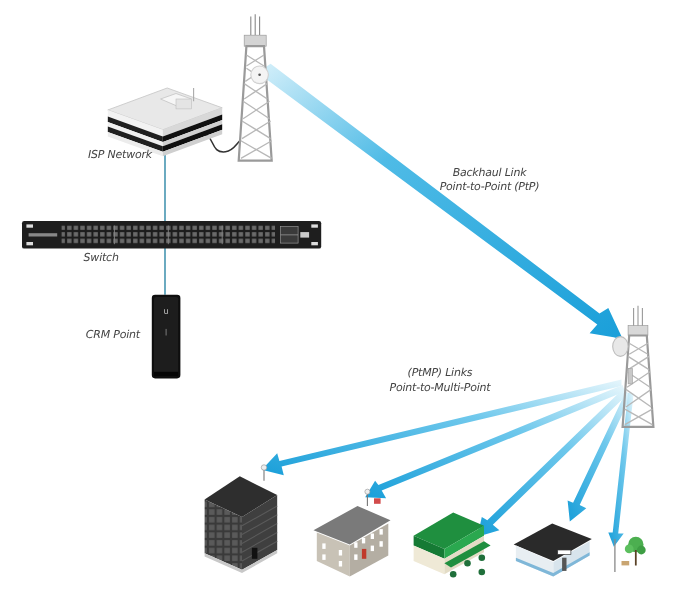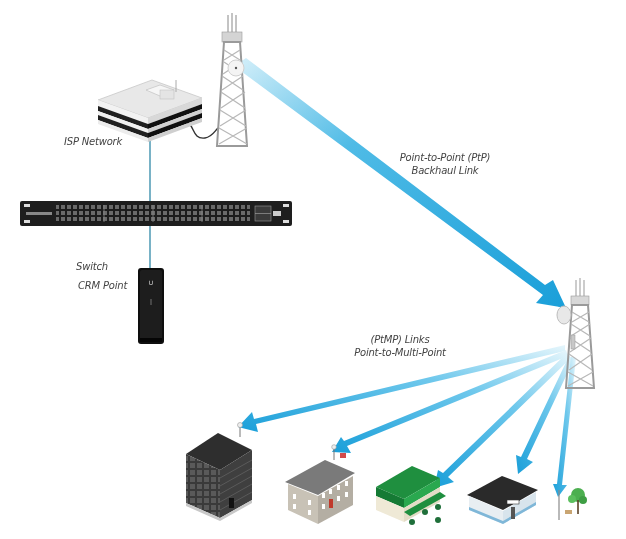--- a/index.html
+++ b/index.html
@@ -174,25 +174,25 @@
   <g>
     <line x1="559" y1="490" x2="559" y2="520" stroke="#8a8a8a" stroke-width="1.2"></line>
     <circle cx="578" cy="495" r="7" fill="#4caf50"></circle>
     <circle cx="572" cy="499" r="4" fill="#5cbf5e"></circle>
     <circle cx="583" cy="500" r="4" fill="#3e9e44"></circle>
     <line x1="578" y1="500" x2="578" y2="514" stroke="#5a4126" stroke-width="1.6"></line>
     <rect x="565" y="510" width="7" height="4" fill="#c9a572"></rect>
   </g>
 </svg>
 
-<div class="lbl" style="left:64px; top:136px;">ISP Network</div>
-<div class="lbl" style="left:76px; top:229px;margin-top:32px;">Switch</div>
-<div class="lbl" style="left:78px; top:280px;">CRM Point</div>
+<div class="lbl" style="left:80px; top:136px;">ISP Network</div>
+<div class="lbl" style="left:76px; top:229px;">Switch</div>
+<div class="lbl" style="left:78px; top:299px;">CRM Point</div>
 
 <div class="lbl center" style="left:385px; top:151px; width:120px;">
+  <div>Backhaul Link</div>
   <div>Point-to-Point (PtP)</div>
-  <div>Backhaul Link</div>
 </div>
 
 <div class="lbl center" style="left:345px; top:333px; width:110px;">
   <div>(PtMP)  Links</div>
   <div>Point-to-Multi-Point</div>
 </div>
 
 </body></html>

